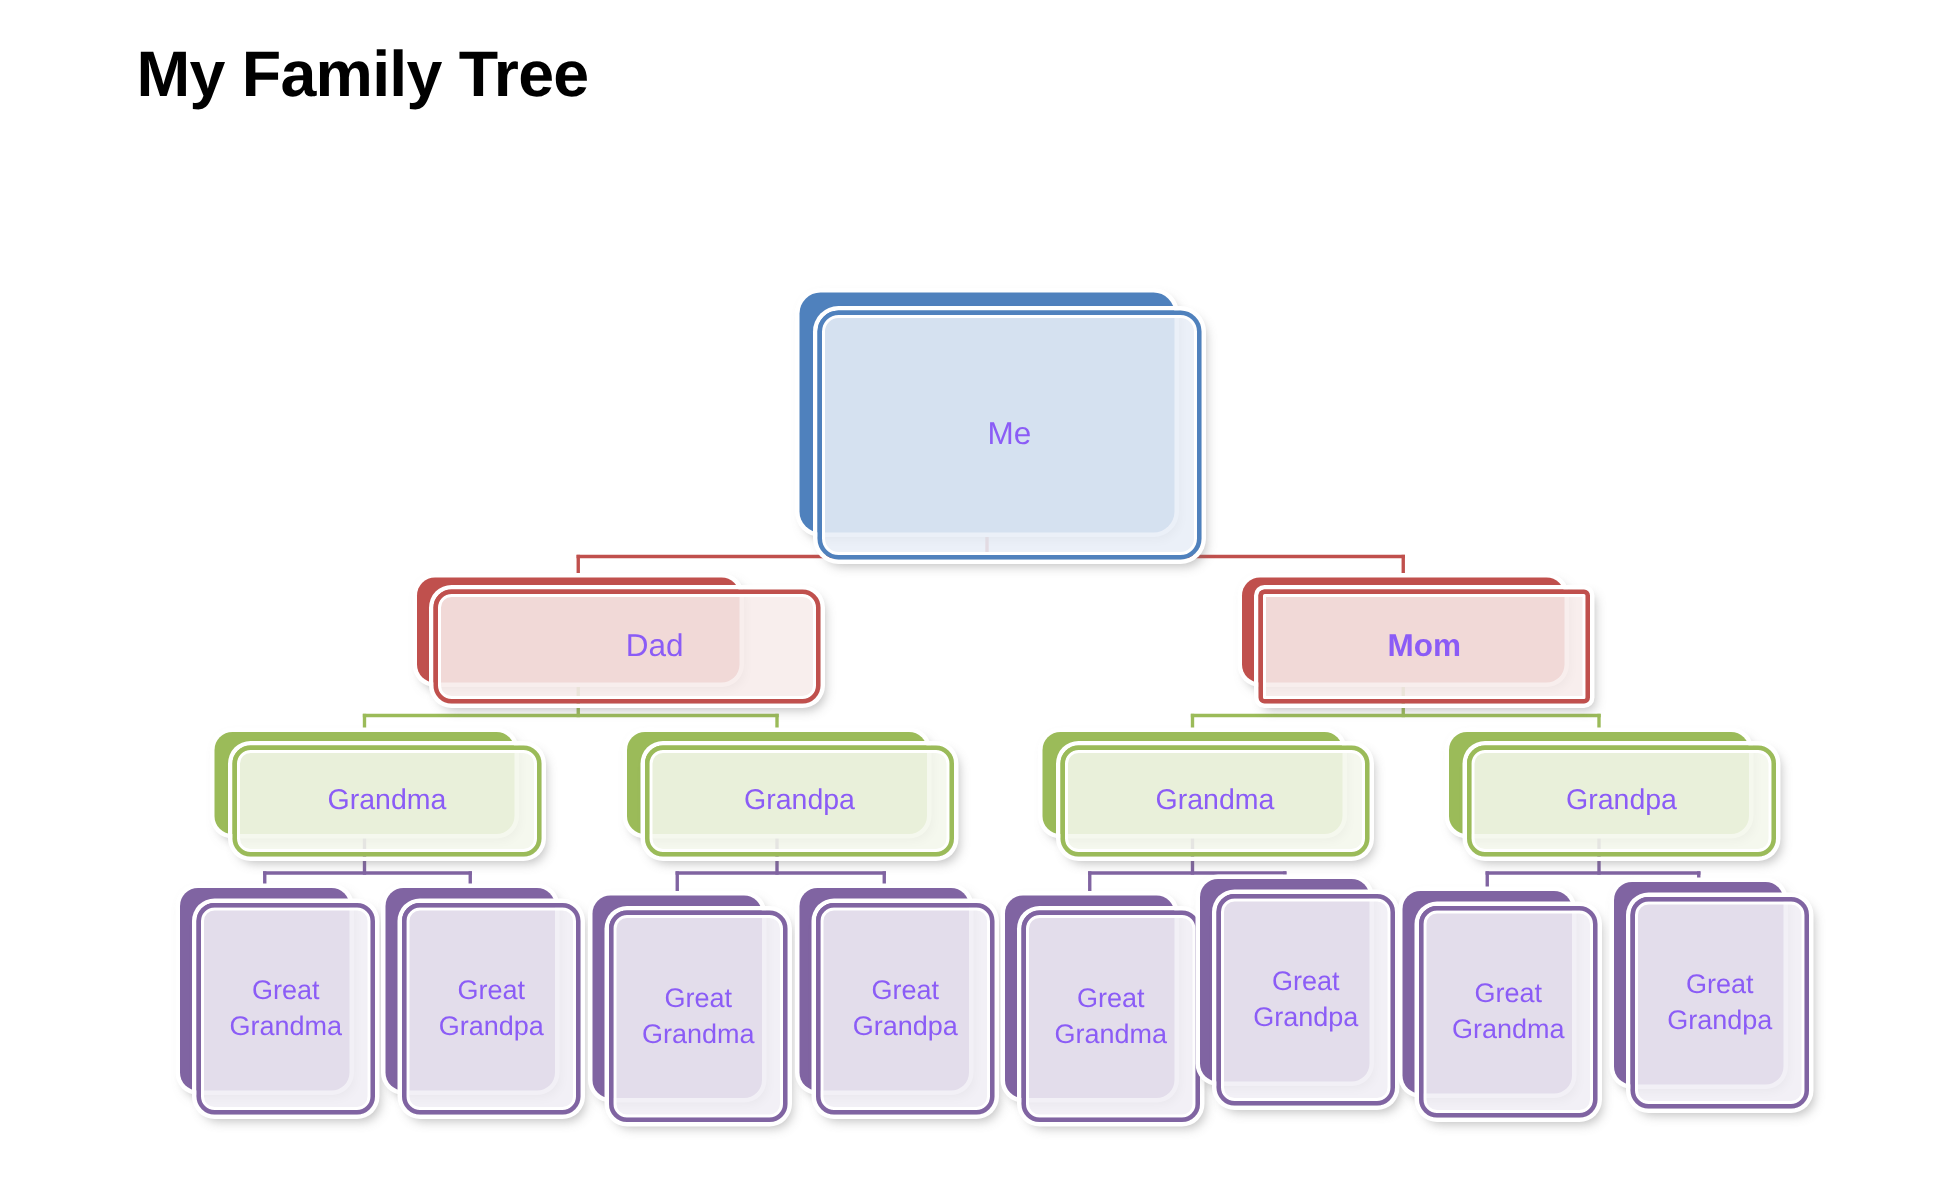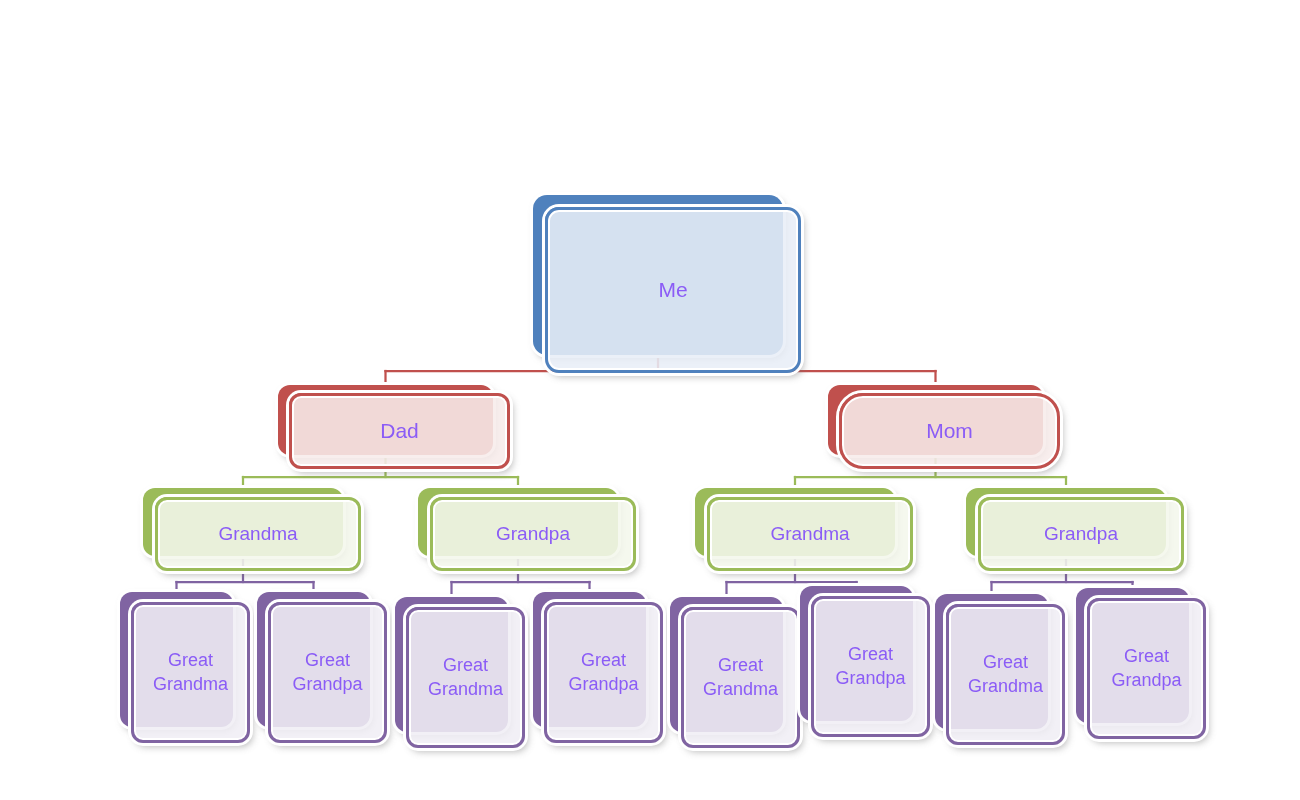--- a/index.html
+++ b/index.html
@@ -52,20 +52,21 @@
     text-align: center;
     color: #8b5cf6;
     line-height: 1.3;
     padding: 0 8px;
   }
 </style>
 </head>
 <body>
 
 <div id="canvas">
+  <h1 id="page-title">My Family Tree</h1>
   <svg id="connectors" viewBox="0 0 1300 800">
       <line x1="658" y1="354" x2="658" y2="371" stroke="#c0504d" stroke-width="2.25" stroke-linecap="square"></line>
       <line x1="385.5" y1="371" x2="935.5" y2="371" stroke="#c0504d" stroke-width="2.25" stroke-linecap="square"></line>
       <line x1="385.5" y1="371" x2="385.5" y2="393" stroke="#c0504d" stroke-width="2.25" stroke-linecap="square"></line>
       <line x1="935.5" y1="371" x2="935.5" y2="393" stroke="#c0504d" stroke-width="2.25" stroke-linecap="square"></line>
       <line x1="385.5" y1="450" x2="385.5" y2="477" stroke="#9bbb59" stroke-width="2.25" stroke-linecap="square"></line>
       <line x1="243" y1="477" x2="518" y2="477" stroke="#9bbb59" stroke-width="2.25" stroke-linecap="square"></line>
       <line x1="243" y1="477" x2="243" y2="496" stroke="#9bbb59" stroke-width="2.25" stroke-linecap="square"></line>
       <line x1="518" y1="477" x2="518" y2="496" stroke="#9bbb59" stroke-width="2.25" stroke-linecap="square"></line>
       <line x1="935.5" y1="450" x2="935.5" y2="477" stroke="#9bbb59" stroke-width="2.25" stroke-linecap="square"></line>
@@ -91,27 +92,27 @@
     </svg>
   <div id="nodes">
       <div class="node">
         <div class="back" style="left: 533px; top: 195px; width: 250px; height: 160px; background: rgb(79, 129, 189); border-radius: 14px;"></div>
         <div class="front" style="left: 545px; top: 207px; width: 250px; height: 160px; background: rgba(232, 238, 247, 0.88); border-color: rgb(79, 129, 189); border-radius: 14px; font-size: 21px;">
           <div class="label">Me</div>
         </div>
       </div>
       <div class="node">
         <div class="back" style="left: 278px; top: 385px; width: 215px; height: 70px; background: rgb(192, 80, 77); border-radius: 12px;"></div>
-        <div class="front" style="left: 289px; top: 393px; width: 215px; height: 70px; background: rgba(247, 236, 235, 0.88); border-color: rgb(192, 80, 77); border-radius: 12px; font-size: 21px;">
+        <div class="front" style="left: 289px; top: 393px; width: 215px; height: 70px; background: rgba(247, 236, 235, 0.88); border-color: rgb(192, 80, 77); border-radius: 12px; font-size: 21px; padding-left: 37px;">
           <div class="label">Dad</div>
         </div>
       </div>
       <div class="node">
         <div class="back" style="left: 828px; top: 385px; width: 215px; height: 70px; background: rgb(192, 80, 77); border-radius: 12px;"></div>
-        <div class="front" style="left: 839px; top: 393px; width: 215px; height: 70px; background: rgba(247, 236, 235, 0.88); border-color: rgb(192, 80, 77); border-radius: 24px; font-size: 21px;">
+        <div class="front" style="left: 839px; top: 393px; width: 215px; height: 70px; background: rgba(247, 236, 235, 0.88); border-color: rgb(192, 80, 77); border-radius: 4px; font-size: 21px; font-weight: bold;">
           <div class="label">Mom</div>
         </div>
       </div>
       <div class="node">
         <div class="back" style="left: 143px; top: 488px; width: 200px; height: 68px; background: rgb(155, 187, 89); border-radius: 12px;"></div>
         <div class="front" style="left: 155px; top: 497px; width: 200px; height: 68px; background: rgba(244, 247, 236, 0.88); border-color: rgb(155, 187, 89); border-radius: 12px; font-size: 19px;">
           <div class="label">Grandma</div>
         </div>
       </div>
       <div class="node">

